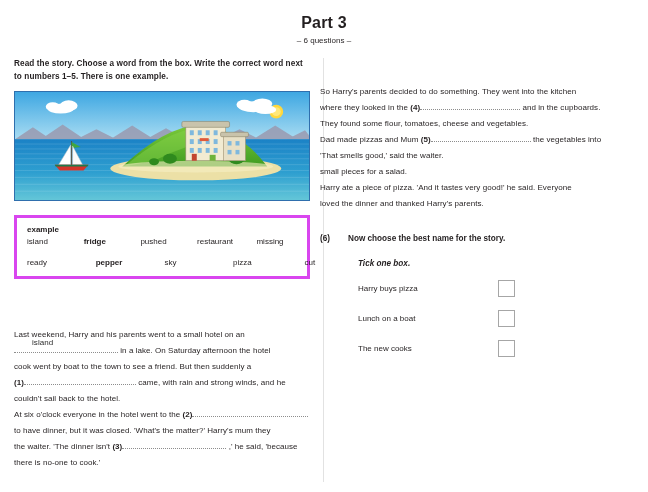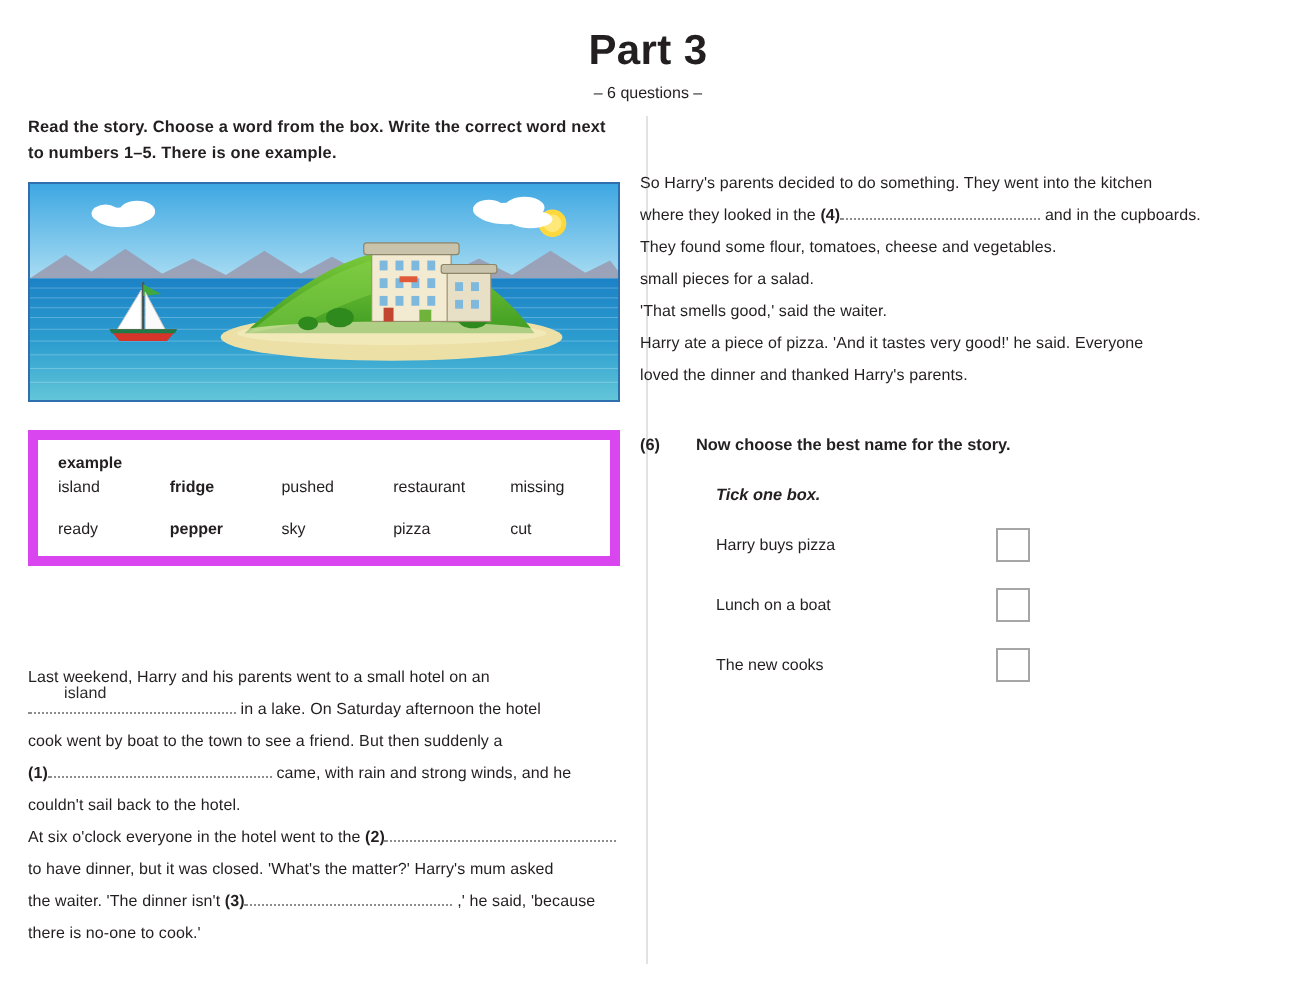--- a/index.html
+++ b/index.html
@@ -12,21 +12,21 @@
     background: #ffffff;
     font-family: "Liberation Sans", sans-serif;
     color: #231f20;
     overflow: hidden;
     position: relative;
   }
 
   
   #header { text-align: center; padding-top: 14px; }
   #part-title {
-    font-size: 21px;
+    font-size: 16px;
     font-weight: bold;
     letter-spacing: .2px;
   }
   #questions-count {
     font-size: 8px;
     font-weight: normal;
     margin-top: 4px;
   }
 
   
@@ -67,36 +67,36 @@
     border: 1px solid #2f6fad;
     box-sizing: border-box;
     position: relative;
     overflow: hidden;
     margin-bottom: 14px;
   }
   .ill-svg { display: block; width: 100%; height: 100%; }
 
   
   #word-box {
-    border: 5px solid #d946ef;
+    border: 3px solid #d946ef;
     box-sizing: border-box;
     width: 296px;
     padding: 7px 10px 9px 10px;
     margin-bottom: 13px;
   }
   #example-label {
     font-size: 8px;
     font-weight: bold;
     margin-bottom: 3px;
   }
   .word-row {
     display: flex;
     font-size: 8px;
   }
-  .word-row.row2 { margin-top: 12px; }
+  .word-row.row2 { margin-top: 12px; gap: 12px; }
   .word-cell { flex: 0 0 20%; }
   .word-cell.w-a { flex: 0 0 21%; }
   .word-cell.w-b { flex: 0 0 21%; font-weight: bold; }
   .word-cell.w-c { flex: 0 0 21%; }
   .word-cell.w-d { flex: 0 0 22%; }
   .word-cell.w-e { flex: 0 0 15%; }
 
   
   .story {
     font-size: 8px;
@@ -324,21 +324,21 @@
         <span>came, with rain and strong winds, and he</span>
       </p>
       <p>
         <span>couldn't sail back to the hotel.</span>
       </p>
       <p>
         <span>At six o'clock everyone in the hotel went to the</span>
         <span class="qnum">(2)</span><span class="dots d-2"></span>
       </p>
       <p>
-        <span>to have dinner, but it was closed. 'What's the matter?' Harry's mum asked</span>
+        <span>to have dinner, but it was closed. 'What's the matter?' Harry's mum they</span>
       </p>
       <p>
         <span>the waiter. 'The dinner isn't</span>
         <span class="qnum">(3)</span><span class="dots d-3"></span>
         <span>,' he said, 'because</span>
       </p>
       <p>
         <span>there is no-one to cook.'</span>
       </p>
     </div>
@@ -352,24 +352,29 @@
       </p>
       <p>
         <span>where they looked in the</span>
         <span class="qnum">(4)</span><span class="dots d-4"></span>
         <span>and in the cupboards.</span>
       </p>
       <p>
         <span>They found some flour, tomatoes, cheese and vegetables.</span>
       </p>
       <p>
+        <span>Dad made pizzas and Mum</span>
+        <span class="qnum">(5)</span><span class="dots d-5"></span>
+        <span>the vegetables into</span>
+      </p>
+      <p>
+        <span>'That smells good,' said the waiter.</span>
+      </p>
+      <p>
         <span>small pieces for a salad.</span>
-      </p>
-      <p>
-        <span>'That smells good,' said the waiter.</span>
       </p>
       <p>
         <span>Harry ate a piece of pizza. 'And it tastes very good!' he said. Everyone</span>
       </p>
       <p>
         <span>loved the dinner and thanked Harry's parents.</span>
       </p>
     </div>
 
     <div id="q6-block">

